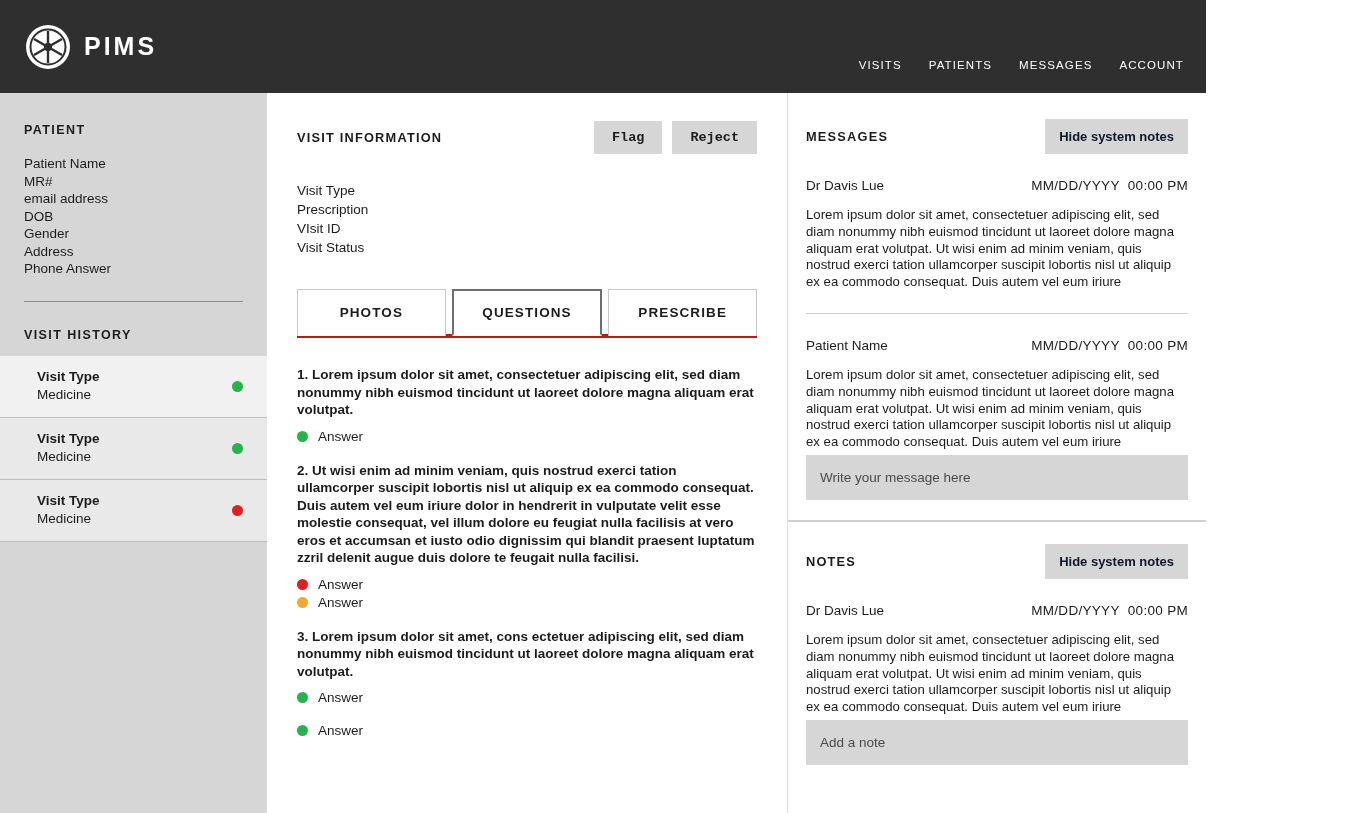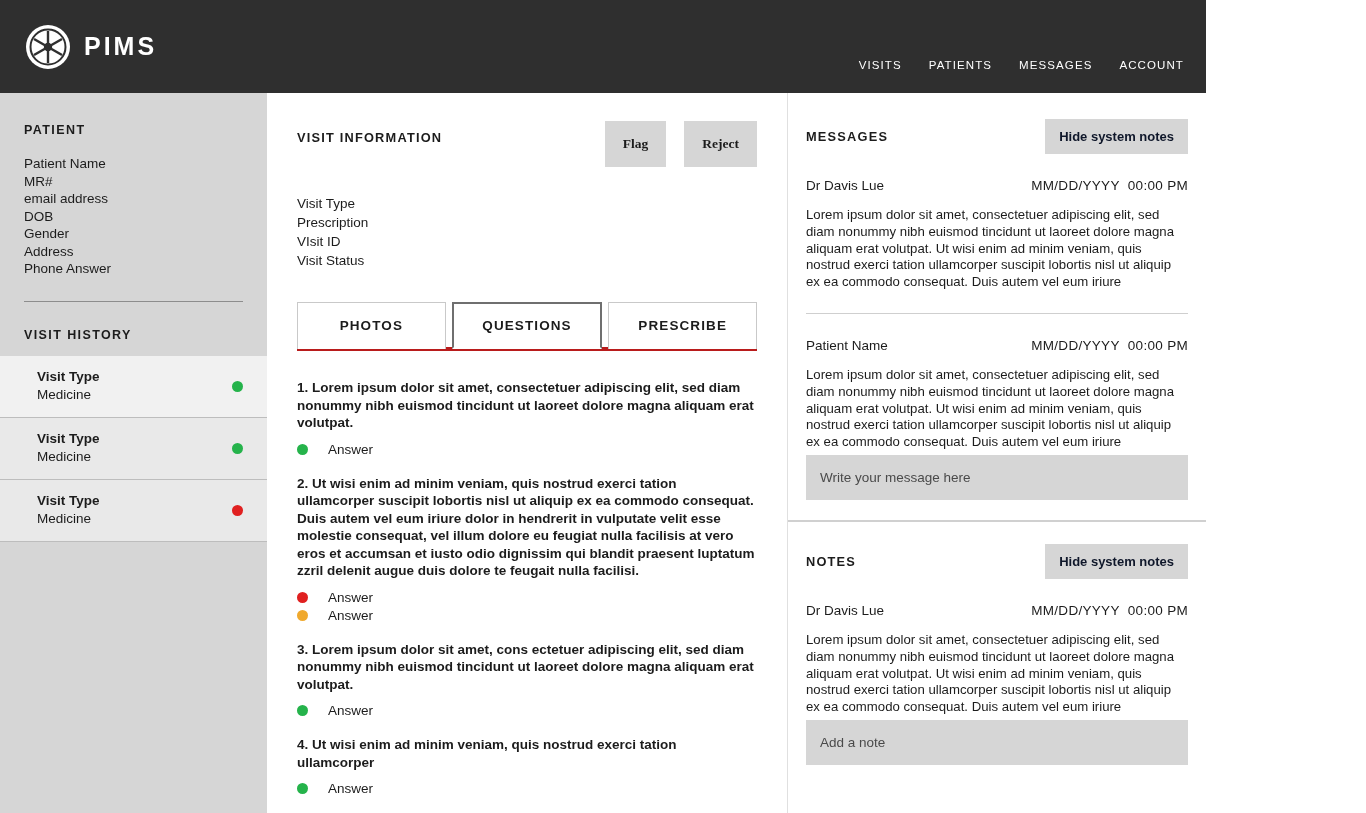--- a/index.html
+++ b/index.html
@@ -122,27 +122,26 @@
     font-weight: bold;
     letter-spacing: 1.2px;
     color: #1c1c1c;
     text-transform: uppercase;
     padding-top: 9px;
   }
   .head-buttons { display: flex; gap: 10px; }
   .btn {
     background: #d6d6d6;
     border: none;
-    font-family: Liberation Serif, serif;
-    font-size: 13.5px;
-    font-weight: bold;
-    color: #1c1c1c;
-    padding: 15px 18px;
+    font-family: Liberation Mono, monospace;
+    font-size: 13.5px;
+    font-weight: bold;
+    color: #1c1c1c;
+    padding: 9px 18px;
     cursor: pointer;
-    margin-left: 8px;
   }
   .meta { margin-top: 27px; }
   .meta div {
     font-size: 13.5px;
     color: #1c1c1c;
     line-height: 19px;
   }
 
   
   .tabs {
@@ -178,21 +177,21 @@
   .q-text {
     font-size: 13.5px;
     font-weight: bold;
     color: #1c1c1c;
     line-height: 17.5px;
     margin-bottom: 10px;
   }
   .answer-row {
     display: flex;
     align-items: center;
-    gap: 20px;
+    gap: 10px;
     margin-bottom: 3px;
   }
   .answer-row .a-text { font-size: 13.5px; color: #1c1c1c; }
   .q-block { margin-bottom: 18px; }
 
   
   .right {
     width: 419px;
     flex: 0 0 419px;
     background: #ffffff;
@@ -373,21 +372,20 @@
 
         <div class="q-block">
           <div class="q-text">3. Lorem ipsum dolor sit amet, cons ectetuer adipiscing elit, sed diam nonummy nibh euismod tincidunt ut laoreet dolore magna aliquam erat volutpat.</div>
           <div class="answer-row">
             <span class="dot green"></span>
             <span class="a-text">Answer</span>
           </div>
         </div>
 
         <div class="q-block">
-          <div class="q-text">4. Ut wisi enim ad minim veniam, quis nostrud exerci tation ullamcorper</div>
           <div class="answer-row">
             <span class="dot green"></span>
             <span class="a-text">Answer</span>
           </div>
         </div>
 
       </div>
     </div>
 
     <div class="right">

